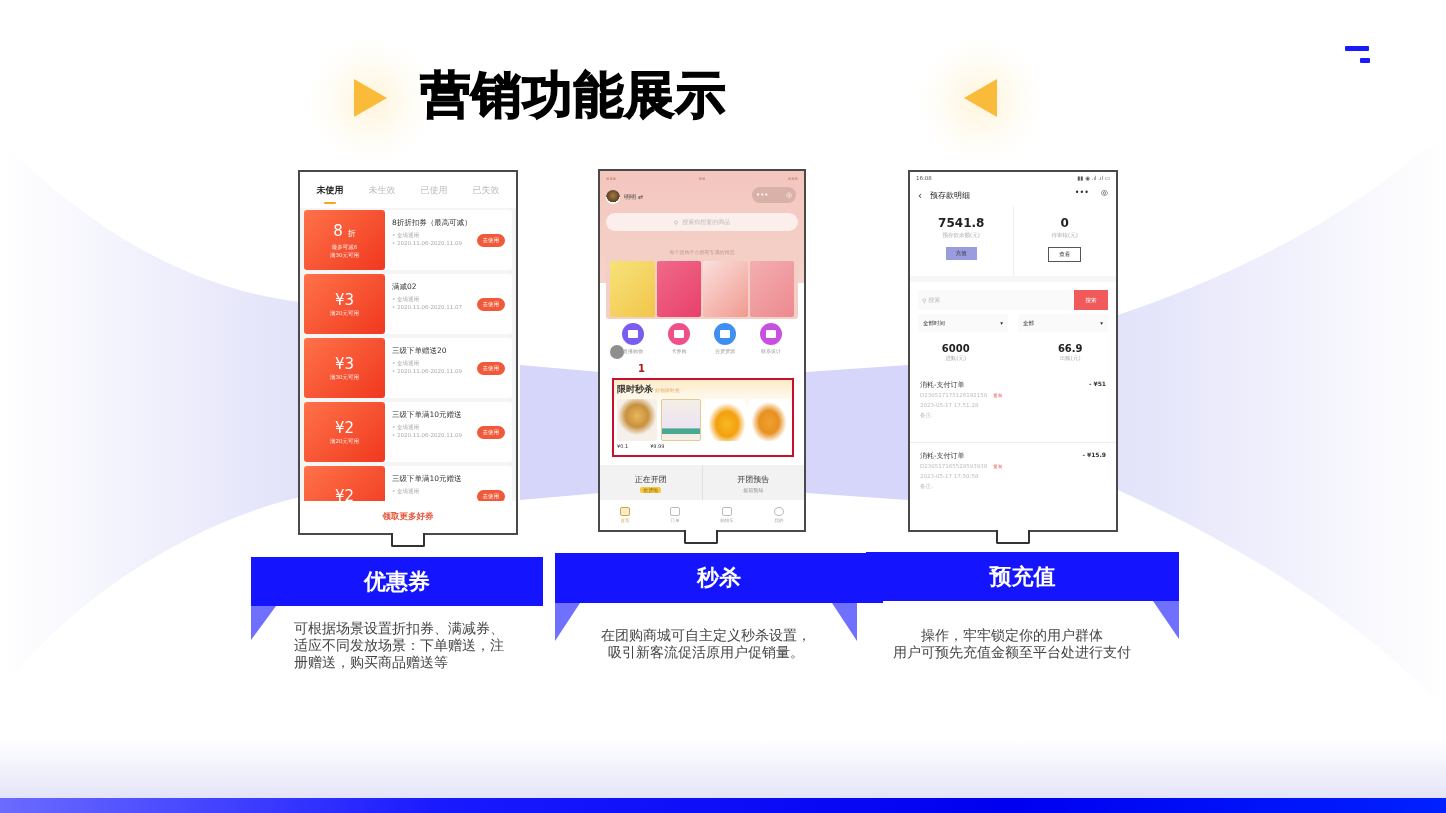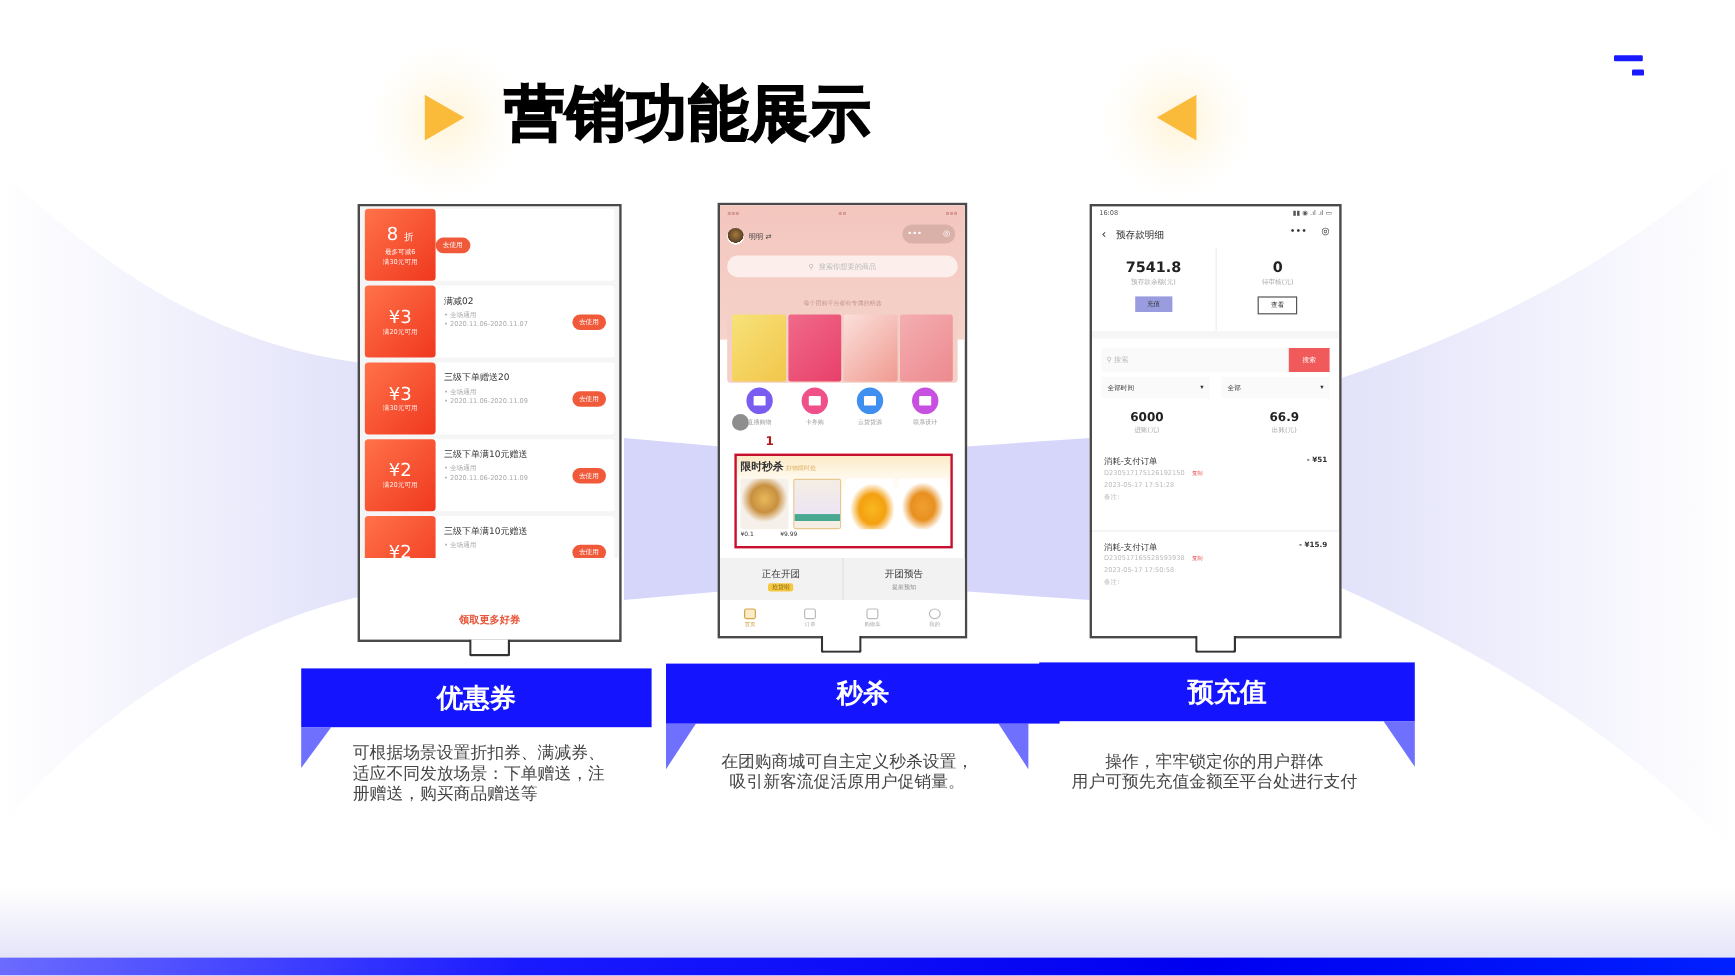--- a/index.html
+++ b/index.html
@@ -37,21 +37,21 @@
     border-bottom-left-radius: 2px; border-bottom-right-radius: 2px; }
 
   
   #phone1 { left: 298px; top: 170px; width: 220px; height: 365px; }
   .p1-tabs { display: flex; height: 36px; align-items: center; justify-content: space-around; padding: 0 4px; }
   .p1-tab { font-size: 9px; color: #bbb; position: relative; }
   .p1-tab.active { color: #222; font-weight: bold; }
   .p1-tab.active::after { content: ""; position: absolute; left: 50%; bottom: -7px; width: 12px; height: 2px; margin-left: -6px; background: #f6a623; border-radius: 1px; }
   .coupon-list { background: #f5f5f5; padding: 2px 4px 0 4px; height: 293px; overflow: hidden; }
   .coupon { display: flex; height: 60px; margin-bottom: 4px; background: #fff; border-radius: 3px; }
-  .coupon-left { width: 59px; background: linear-gradient(135deg, #ff7249 0%, #f0381f 100%); color: #fff; border-radius: 3px;
+  .coupon-left { width: 81px; background: linear-gradient(135deg, #ff7249 0%, #f0381f 100%); color: #fff; border-radius: 3px;
     display: flex; flex-direction: column; align-items: center; justify-content: center; }
   .coupon-amount { font-size: 15px; line-height: 18px; }
   .coupon-amount small { font-size: 8px; }
   .coupon-cond { font-size: 5.5px; line-height: 8px; opacity: 0.9; text-align: center; }
   .coupon-mid { flex: 1; padding: 8px 0 0 7px; }
   .coupon-name { font-size: 7.5px; color: #333; margin-bottom: 3px; }
   .coupon-line { font-size: 5.5px; color: #aaa; line-height: 8px; }
   .coupon-btn { align-self: center; margin-right: 7px; background: #f05a3a; color: #fff; font-size: 5.5px;
     border-radius: 8px; padding: 3px 6px; }
   .p1-more { position: absolute; left: 0; bottom: 10px; width: 100%; text-align: center; font-size: 8.5px; color: #e8553a; font-weight: bold; background: #fff; padding-top: 4px; }
@@ -157,26 +157,37 @@
     <div class="b2"></div>
 </div>
 
 <div class="arrow-glow" style="left:306px; top:36px;"></div>
 <div class="arrow-glow" style="left:916px; top:36px;"></div>
 <div class="arrow arrow-right"></div>
 <div class="arrow arrow-left"></div>
 <h1 class="title"><span>营销功能展示</span></h1>
 
 <div class="phone" id="phone1">
+  <div class="p1-tabs">
+    <span class="p1-tab active">未使用</span>
+    <span class="p1-tab">未生效</span>
+    <span class="p1-tab">已使用</span>
+    <span class="p1-tab">已失效</span>
+  </div>
   <div class="coupon-list">
     <div class="coupon">
       <div class="coupon-left">
         <div class="coupon-amount"><span>8</span> <small>折</small></div>
         <div class="coupon-cond">最多可减6</div>
         <div class="coupon-cond">满30元可用</div>
+      </div>
+      <div class="coupon-mid">
+        <div class="coupon-name">8折折扣券（最高可减）</div>
+        <div class="coupon-line">• 全场通用</div>
+        <div class="coupon-line">• 2020.11.06-2020.11.09</div>
       </div>
       <div class="coupon-btn">去使用</div>
     </div>
     <div class="coupon">
       <div class="coupon-left">
         <div class="coupon-amount">¥3</div>
         <div class="coupon-cond">满20元可用</div>
       </div>
       <div class="coupon-mid">
         <div class="coupon-name">满减02</div>

